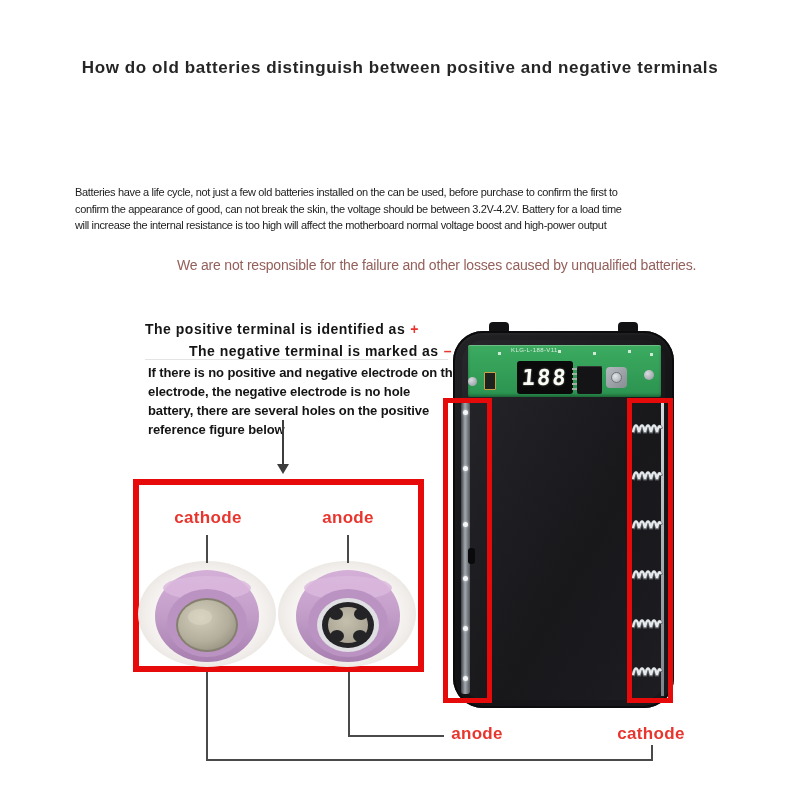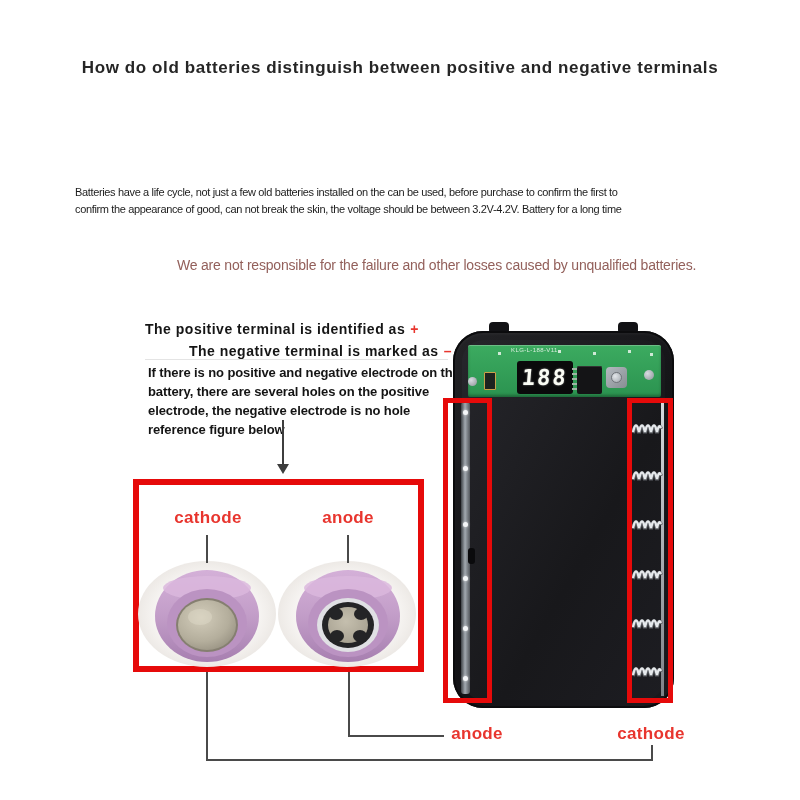--- a/index.html
+++ b/index.html
@@ -111,36 +111,37 @@
 </style>
 </head>
 <body>
 
 <div id="canvas">
 
   <div class="abs title">How do old batteries distinguish between positive and negative terminals</div>
 
   <div class="abs intro">
     <div class="line">Batteries have a life cycle, not just a few old batteries installed on the can be used, before purchase to confirm the first to</div>
-    <div class="line">confirm the appearance of good, can not break the skin, the voltage should be between 3.2V-4.2V. Battery for a long time</div>
+    <div class="line">confirm the appearance of good, can not break the skin, the voltage should be between 3.2V-4.2V. Battery for a load time</div>
+    <div class="line">will increase the internal resistance is too high will affect the motherboard normal voltage boost and high-power output</div>
   </div>
 
   <div class="abs disclaimer">We are not responsible for the failure and other losses caused by unqualified batteries.</div>
 
   <div class="abs note-line" style="top:321px;">
     <span>The positive terminal is identified as</span><span class="sym">+</span>
   </div>
   <div class="abs note-line" style="top:343px;margin-left:44px;">
     <span>The negative terminal is marked as</span><span class="sym">–</span>
   </div>
   <div class="abs divider"></div>
   <div class="abs detail">
     <div class="line">If there is no positive and negative electrode on the</div>
+    <div class="line">electrode, the negative electrode is no hole</div>
     <div class="line">battery, there are several holes on the positive</div>
-    <div class="line">electrode, the negative electrode is no hole</div>
     <div class="line">reference figure below</div>
   </div>
 
   <div class="abs arrow-stem"></div>
   <div class="abs arrow-head"></div>
 
   <div class="abs conn" style="left:206px;top:650px;width:2px;height:111px;"></div>
   <div class="abs conn" style="left:206px;top:759px;width:447px;height:2px;"></div>
   <div class="abs conn" style="left:651px;top:745px;width:2px;height:16px;"></div>
   <div class="abs conn" style="left:348px;top:650px;width:2px;height:87px;"></div>

